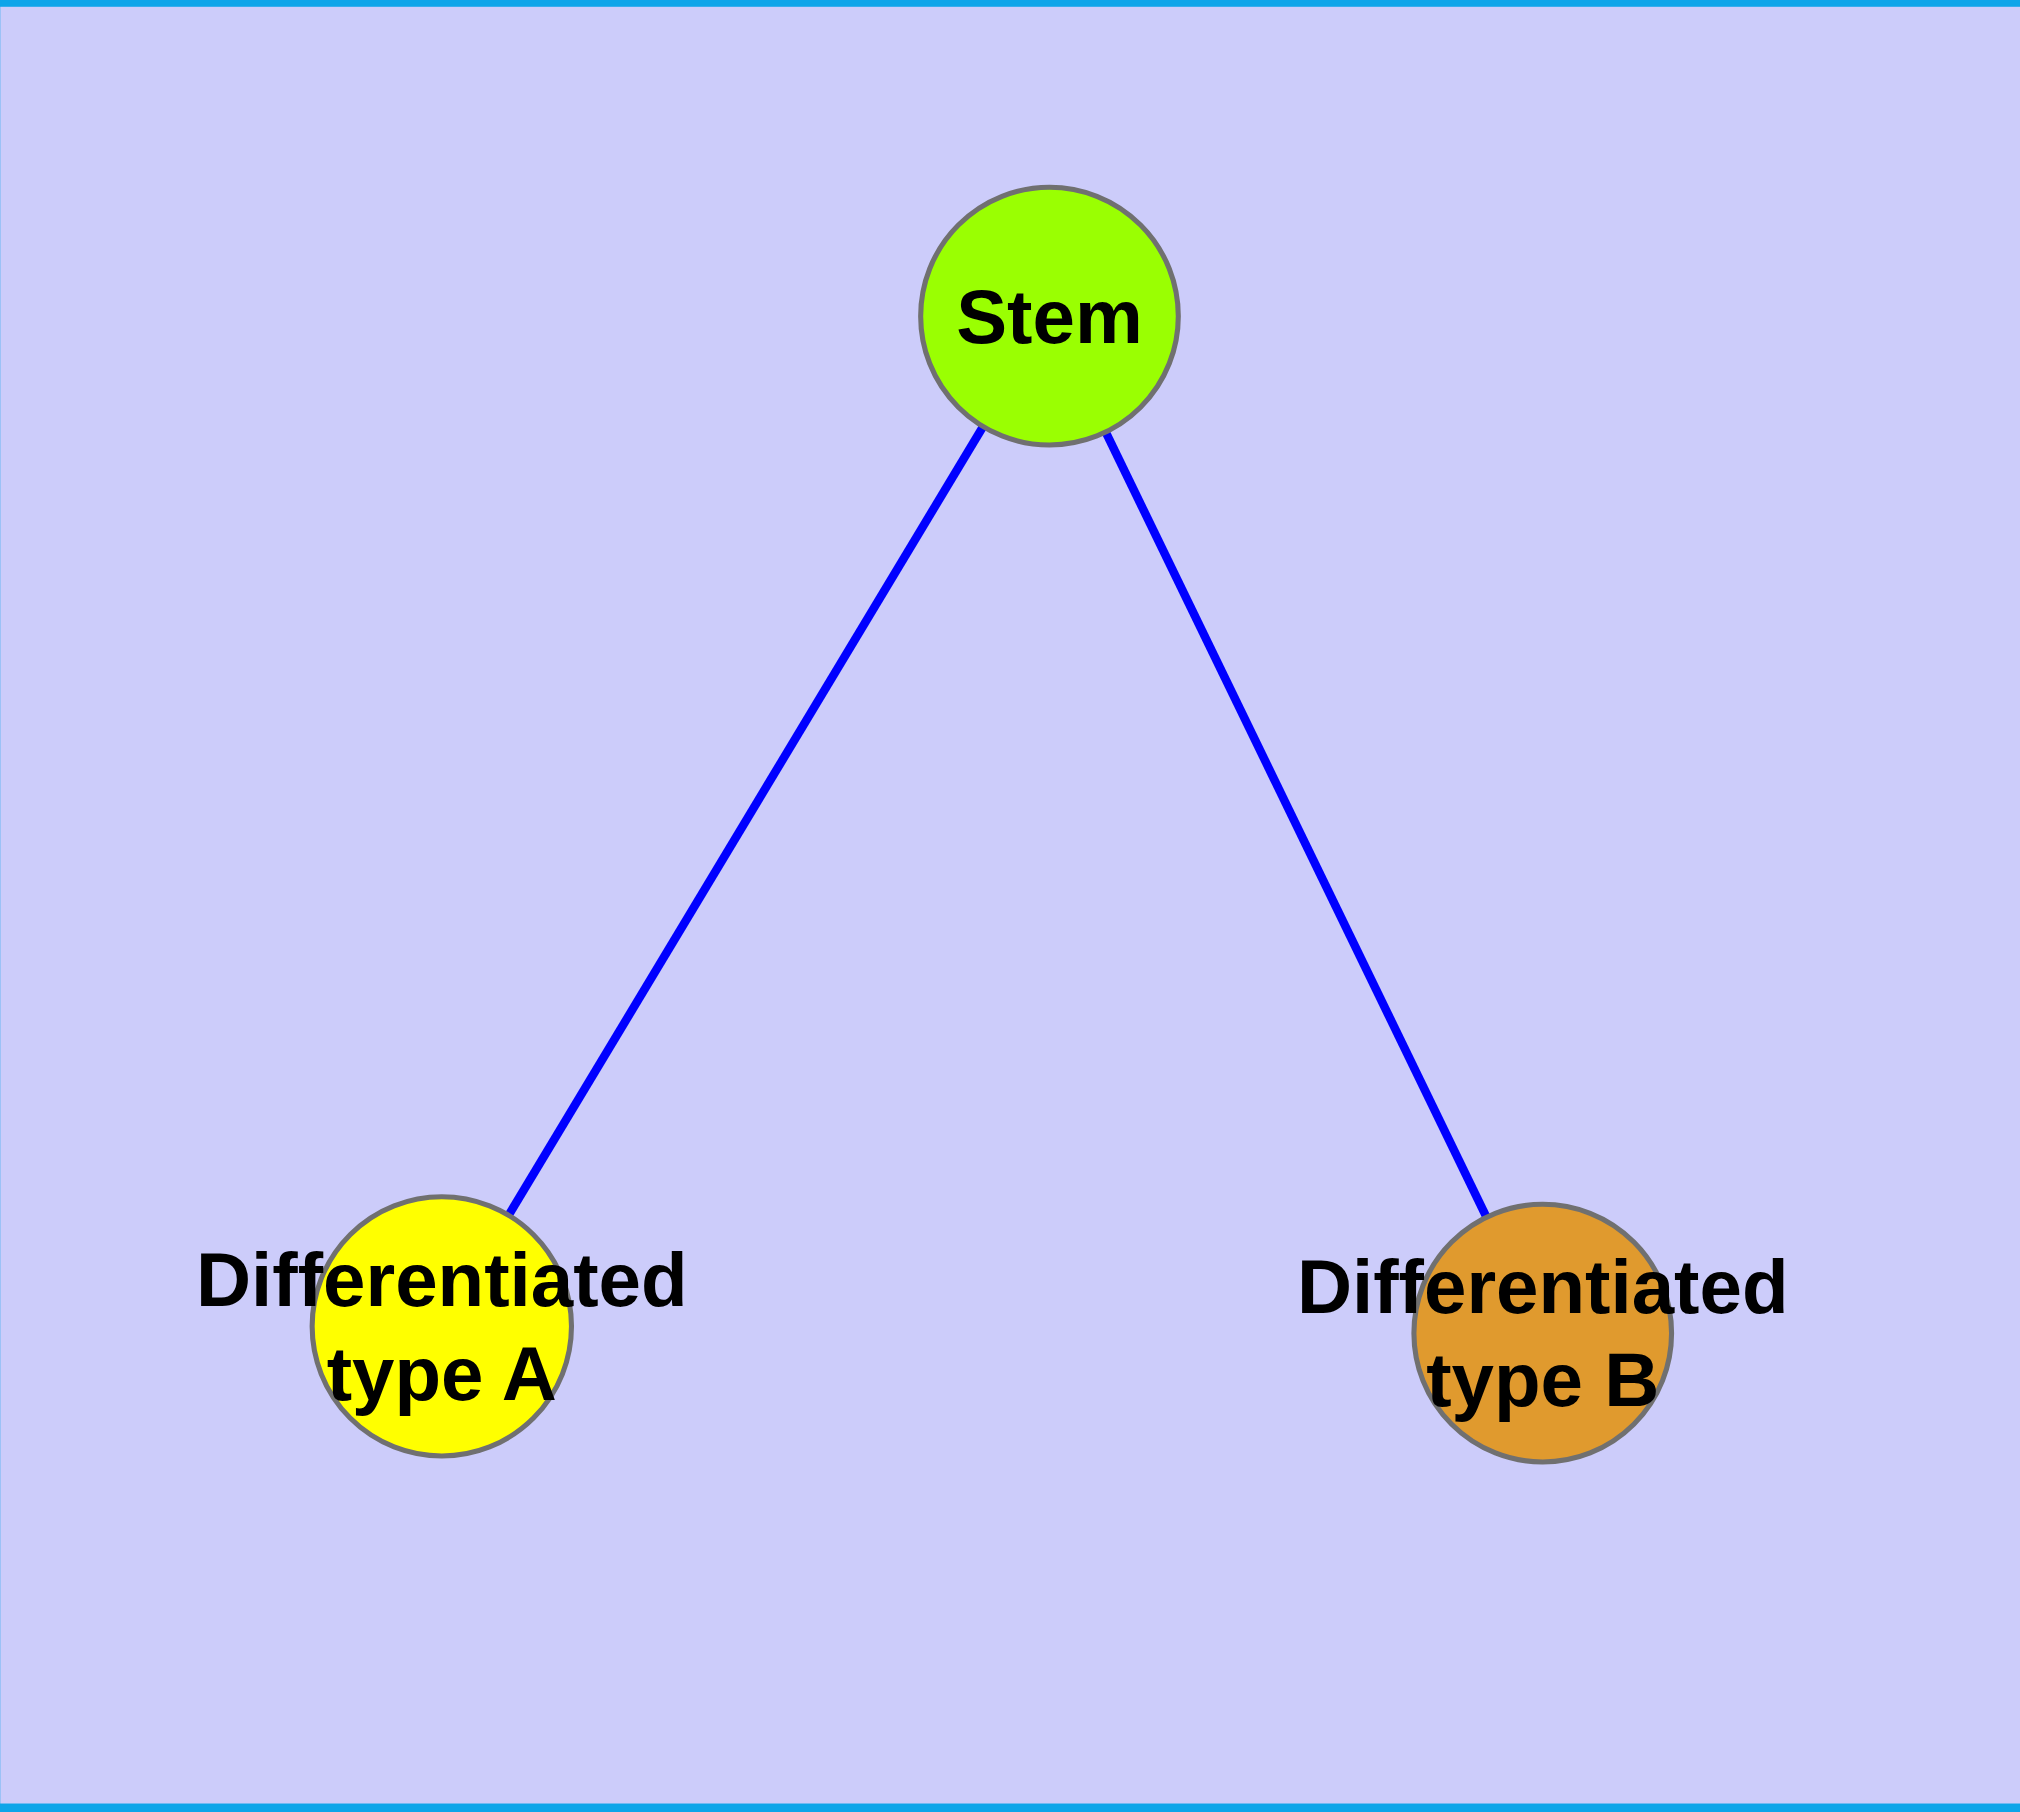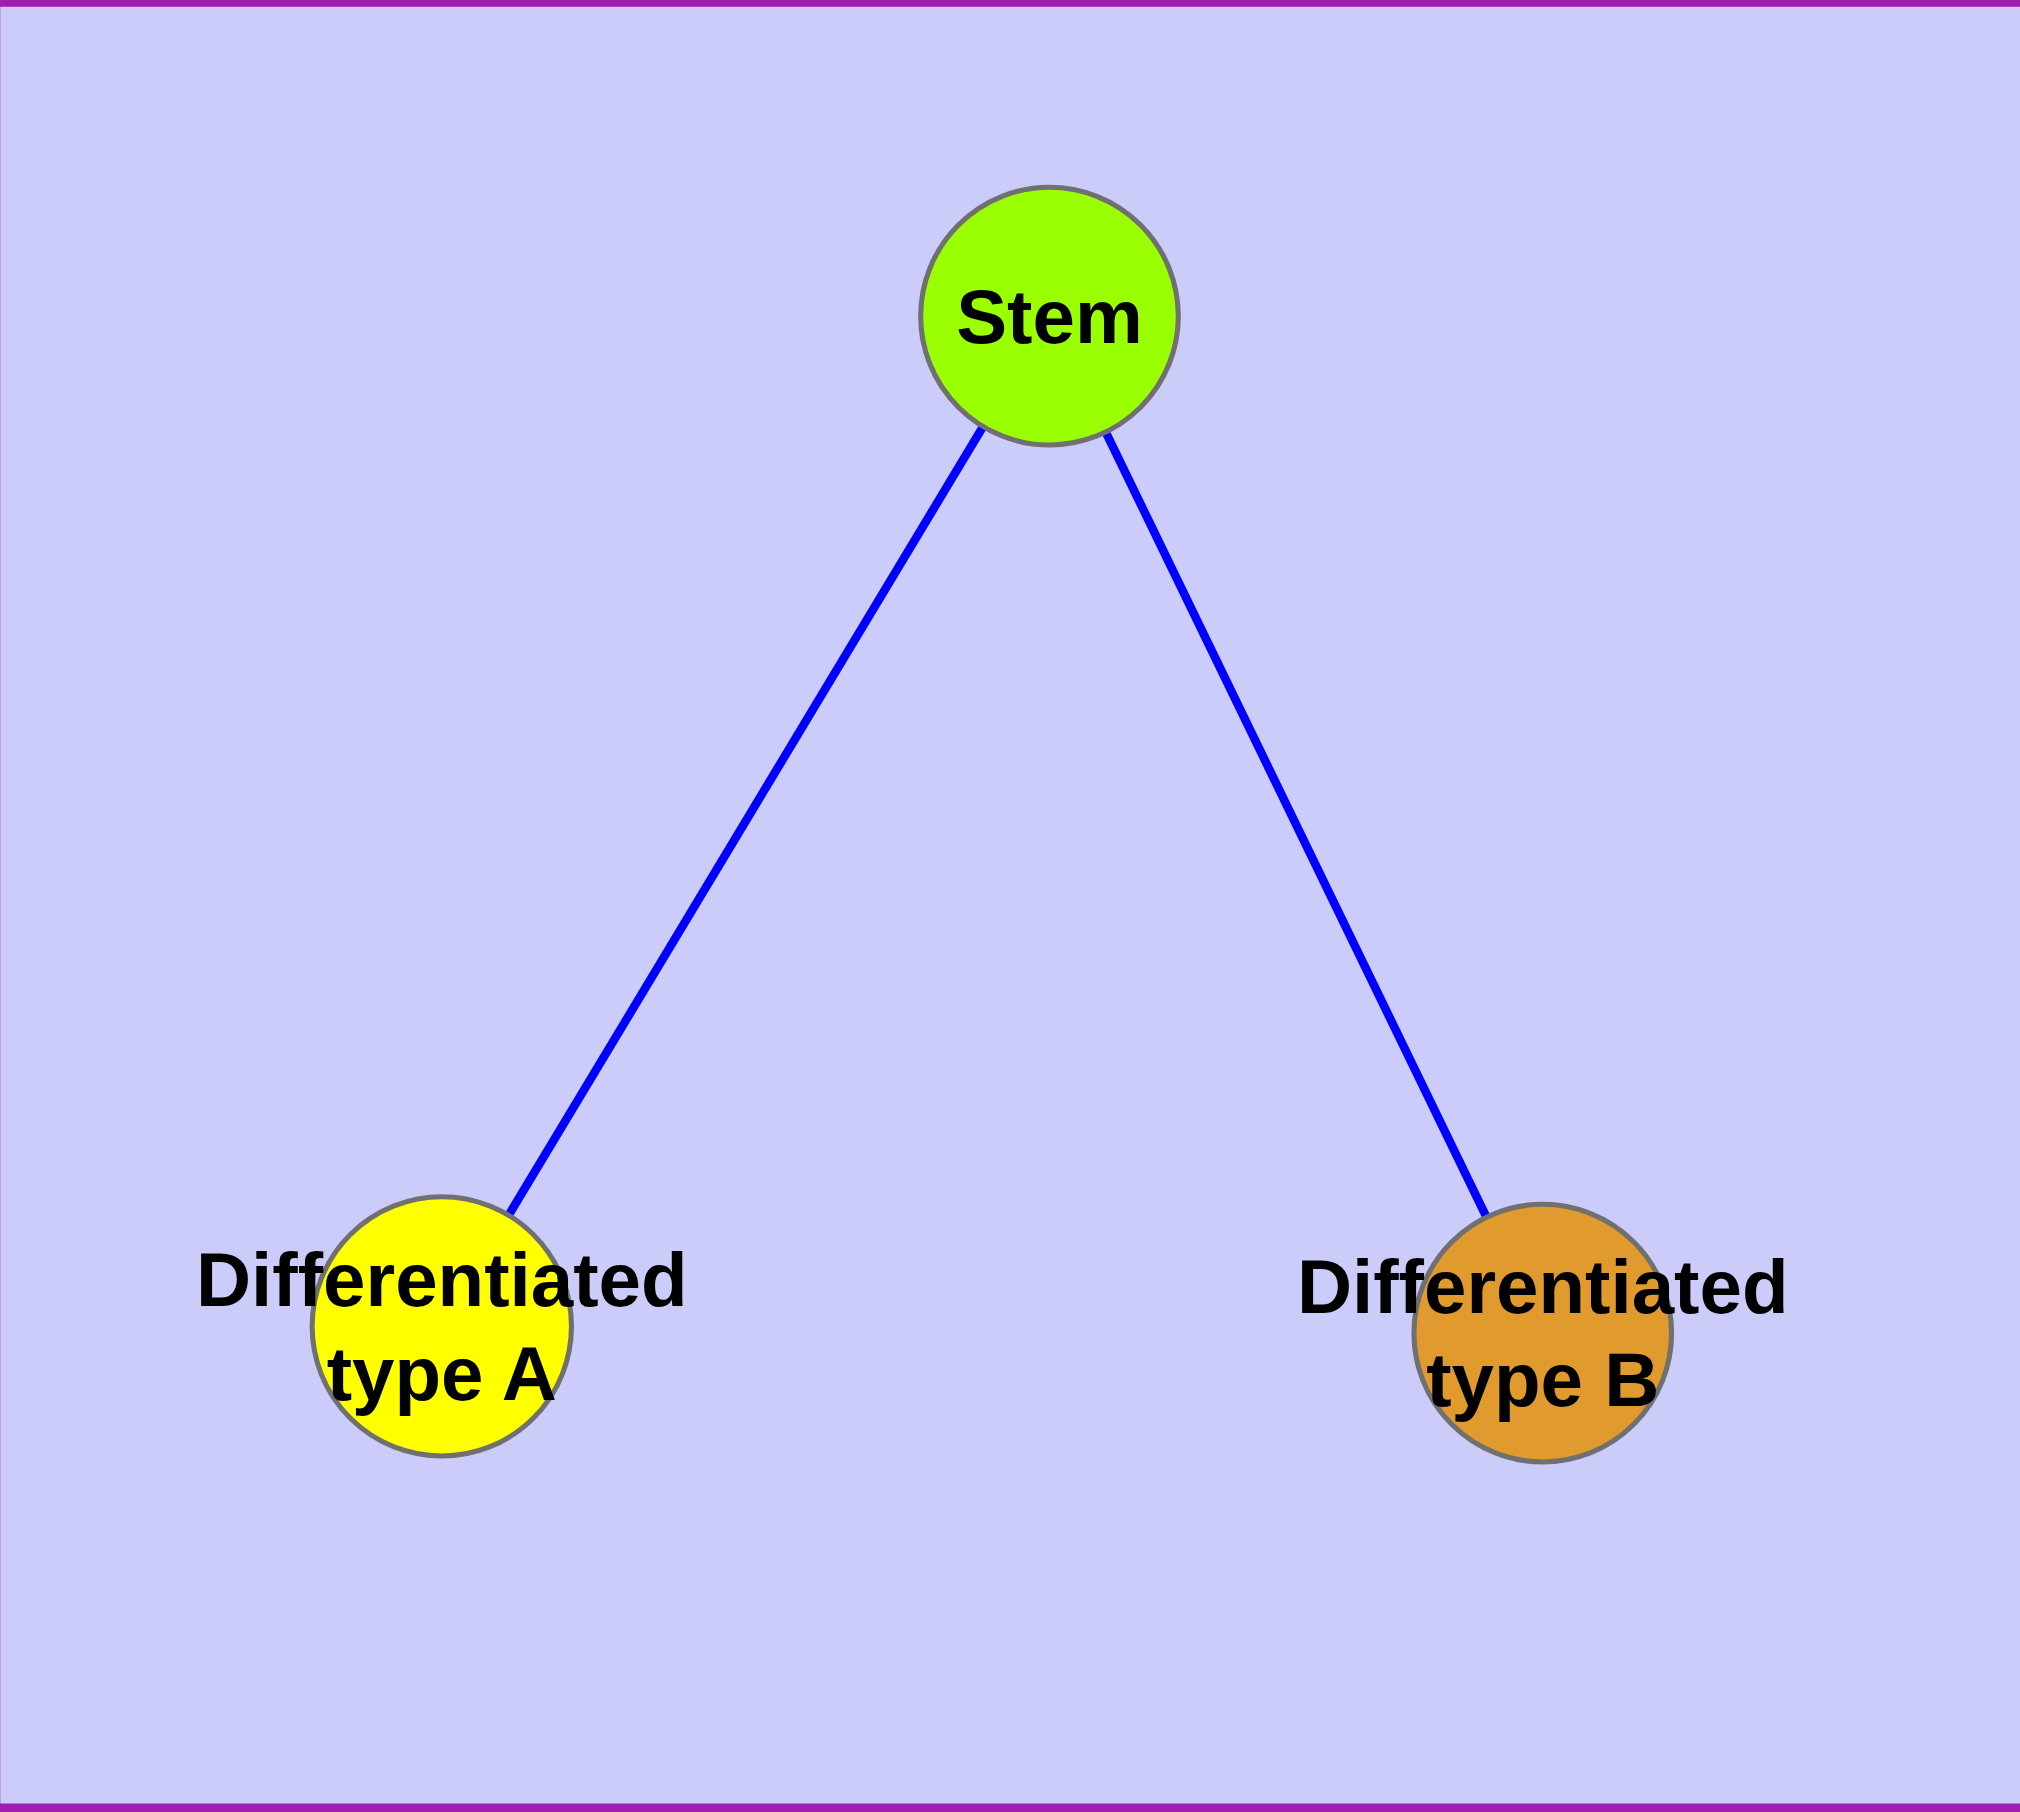--- a/index.html
+++ b/index.html
@@ -30,21 +30,21 @@
     fill: #000000;
     text-anchor: middle;
     dominant-baseline: auto;
     paint-order: normal;
     white-space: pre;
   }
 </style>
 </head>
 <body>
 
-<div id="canvas" style="width: 2021px; height: 1812px; background: #a21caf;">
+<div id="canvas" style="width: 2021px; height: 1812px; background: #0ea5e9;">
   <svg id="graph-svg" viewBox="0 0 2384 2138" xmlns="http://www.w3.org/2000/svg">
 
     <rect id="bg-rect" x="0" y="8" width="2384" height="2120" fill="#CCCCFA"></rect>
 
     <g id="edge-layer">
         <line x1="1238" y1="373" x2="521" y2="1565" stroke="#0000FF" stroke-width="10" stroke-linecap="butt"></line>
         <line x1="1238" y1="373" x2="1820" y2="1573" stroke="#0000FF" stroke-width="10" stroke-linecap="butt"></line>
       </g>
     <g id="node-layer">
         <circle cx="1238" cy="373" r="152" fill="#9AFF02" stroke="#707070" stroke-width="6"></circle>

